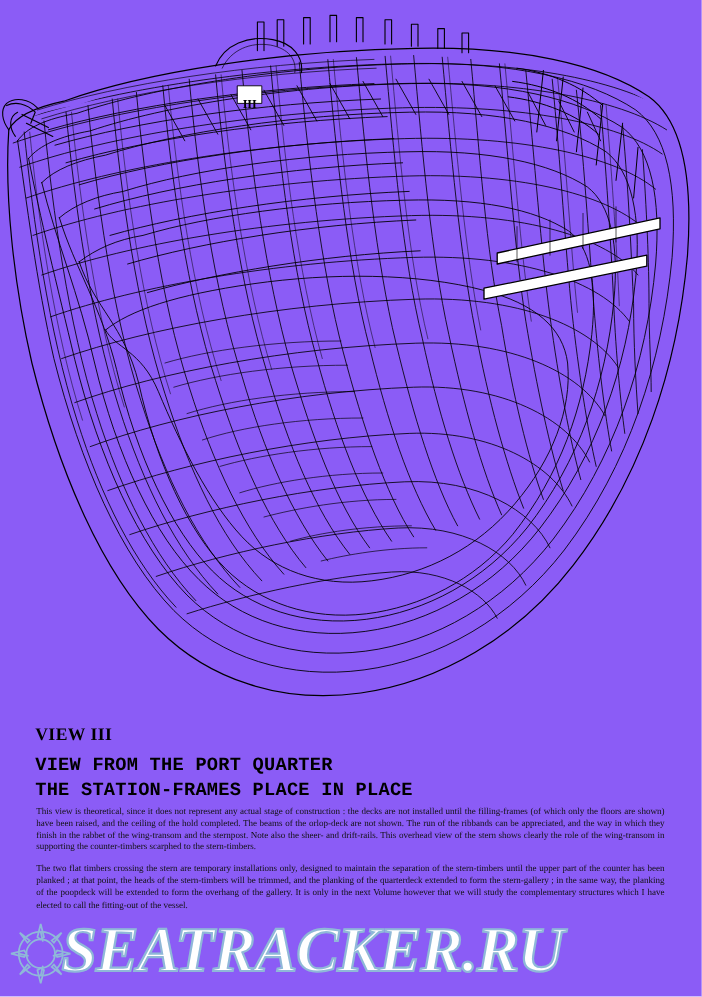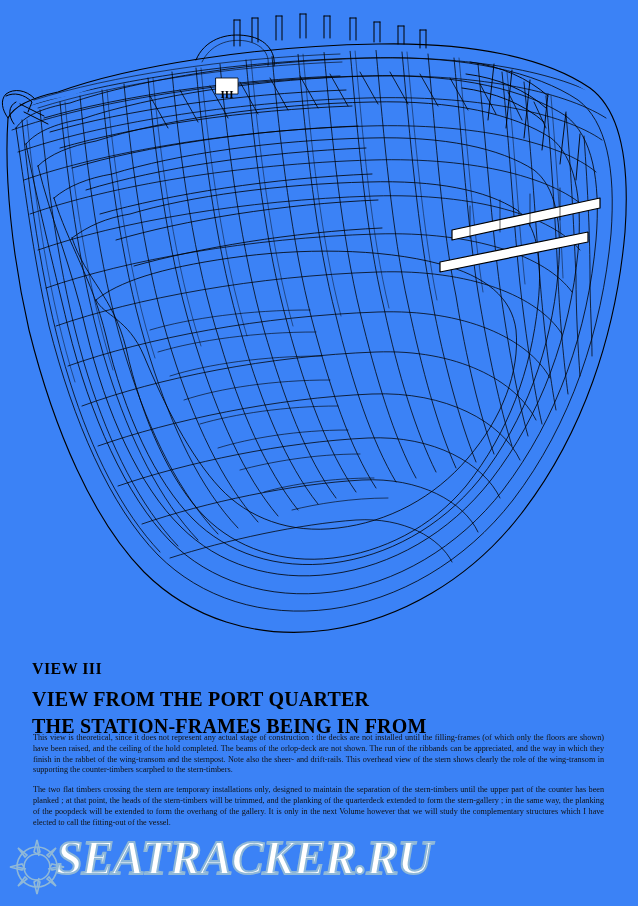--- a/index.html
+++ b/index.html
@@ -14,21 +14,21 @@
     overflow: hidden;
     font-family: "Liberation Serif", serif;
     color: #000000;
   }
 
   #page {
     position: absolute;
     left: 0; top: 0;
     width: 638px;
     height: 906px;
-    background: #3b82f6;
+    background: #8b5cf6;
   }
 
   
   #illustration {
     position: absolute;
     left: 0;
     top: 0;
     width: 638px;
     height: 650px;
   }
@@ -46,23 +46,23 @@
     width: 572px;
   }
   .plate-title {
     font-family: "Liberation Serif", serif;
     font-weight: bold;
     font-size: 16px;
     letter-spacing: 0.4px;
     margin: 0 0 8px 0;
   }
   .subtitle-line {
-    font-family: Liberation Serif, serif;
+    font-family: Liberation Mono, monospace;
     font-weight: bold;
-    font-size: 20px;
+    font-size: 17px;
     letter-spacing: 0.2px;
     line-height: 1.35;
     margin: 0;
   }
 
   
   #bodytext {
     position: absolute;
     left: 32px;
     top: 733px;
@@ -87,21 +87,21 @@
     height: 78px;
     pointer-events: none;
   }
   #watermark .wm-text {
     position: absolute;
     left: 56px;
     top: 2px;
     font-family: "Liberation Serif", serif;
     font-weight: bold;
     font-style: italic;
-    font-size: 48px;
+    font-size: 58px;
     letter-spacing: -1px;
     color: #ffffff;
     -webkit-text-stroke: 2px #8fb8d8;
     text-shadow: 0 0 1px #8fb8d8;
     white-space: nowrap;
   }
   #watermark .wm-star {
     position: absolute;
     left: 6px;
     top: 8px;
@@ -309,21 +309,21 @@
         <rect x="216" y="78" width="22" height="16" fill="#ffffff" stroke="#000000" stroke-width="0.8"></rect>
       </g>
 
       <text x="227" y="98" font-family="Liberation Serif, serif" font-size="11" font-weight="bold" text-anchor="middle" fill="#000000">III</text>
     </svg>
   </div>
 
   <div id="caption">
     <div class="plate-title">VIEW III</div>
     <div class="subtitle-line">VIEW FROM THE PORT QUARTER</div>
-    <div class="subtitle-line">THE STATION-FRAMES BEING IN FROM</div>
+    <div class="subtitle-line">THE STATION-FRAMES PLACE IN PLACE</div>
   </div>
 
   <div id="bodytext">
     <p>This view is theoretical, since it does not represent any actual stage of construction : the decks are not installed until the filling-frames (of which only the floors are shown) have been raised, and the ceiling of the hold completed.   The beams of the orlop-deck are not shown. The run of the ribbands can be appreciated, and the way in which they finish in the rabbet of the wing-transom and the sternpost.   Note also the sheer- and drift-rails.   This overhead view of the stern shows clearly the role of the wing-transom in supporting the counter-timbers scarphed to the stern-timbers.</p>
     <p>The two flat timbers crossing the stern are temporary installations only, designed to maintain the separation of the stern-timbers until the upper part of the counter has been planked ; at that point, the heads of the stern-timbers will be trimmed, and the planking of the quarterdeck extended to form the stern-gallery ; in the same way, the planking of the poopdeck will be extended to form the overhang of the gallery.    It is only in the next Volume however that we will study the complementary structures which I have elected to call the fitting-out of the vessel.</p>
   </div>
 
   <div id="watermark">
     <svg class="wm-star" viewBox="0 0 62 62" xmlns="http://www.w3.org/2000/svg">
       <g fill="none" stroke="#8fb8d8" stroke-width="1.6">

